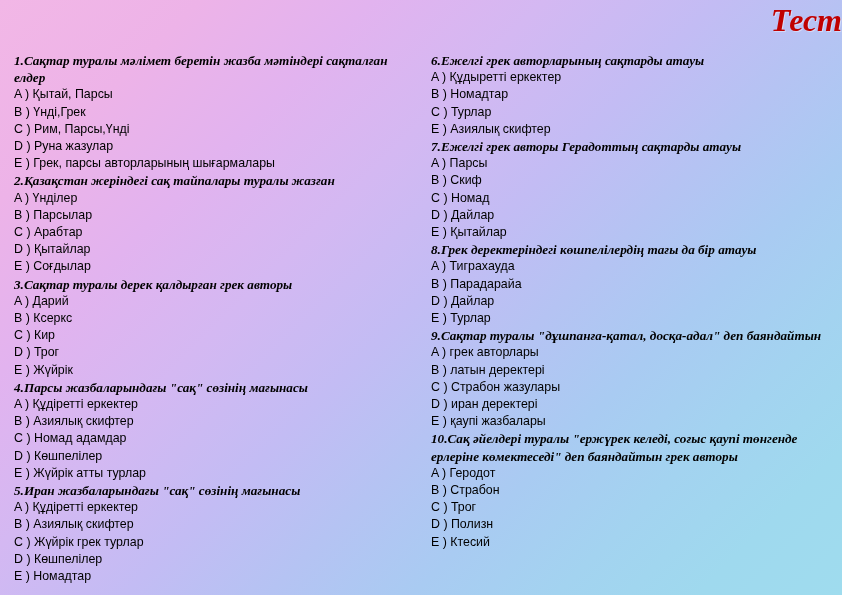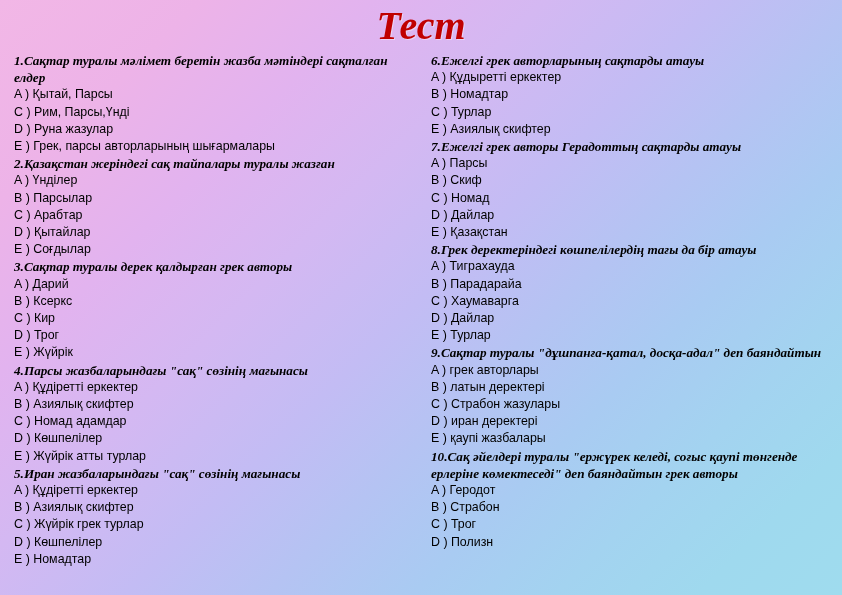--- a/index.html
+++ b/index.html
@@ -28,25 +28,25 @@
         #a3d3f0 80%,
         #9fd9ee 90%,
         #9fdcee 100%);
     overflow: hidden;
   }
   .title {
     position: absolute;
     top: 2px;
     left: 0;
     width: 842px;
-    text-align: center;
+    text-align: right;
     font-family: "Liberation Serif", serif;
     font-weight: bold;
     font-style: italic;
-    font-size: 40px;
+    font-size: 32px;
     color: #c00000;
     letter-spacing: 0px;
     text-shadow: 1px 1px 0 rgba(255,255,255,0.4);
   }
   .columns {
     position: absolute;
     top: 52px;
     left: 0;
     width: 842px;
     height: 543px;
@@ -92,20 +92,21 @@
 
   <div class="title">Тест</div>
 
   <div class="columns">
 
     <div class="col col-left">
 
       <div class="block">
         <div class="q">1.Сақтар туралы мәлімет беретін жазба мәтіндері сақталған елдер</div>
         <div class="opt">A ) Қытай, Парсы</div>
+        <div class="opt">B ) Үнді,Грек</div>
         <div class="opt">C ) Рим, Парсы,Үнді</div>
         <div class="opt">D ) Руна жазулар</div>
         <div class="opt">E ) Грек, парсы авторларының шығармалары</div>
       </div>
 
       <div class="block">
         <div class="q">2.Қазақстан жеріндегі сақ тайпалары туралы жазған</div>
         <div class="opt">A ) Үнділер</div>
         <div class="opt">B ) Парсылар</div>
         <div class="opt">C ) Арабтар</div>
@@ -151,45 +152,45 @@
         <div class="opt">C ) Турлар</div>
         <div class="opt">E ) Азиялық скифтер</div>
       </div>
 
       <div class="block">
         <div class="q">7.Ежелгі грек авторы Герадоттың сақтарды атауы</div>
         <div class="opt">A ) Парсы</div>
         <div class="opt">B ) Скиф</div>
         <div class="opt">C ) Номад</div>
         <div class="opt">D ) Дайлар</div>
-        <div class="opt">E ) Қазақстан</div>
+        <div class="opt">E ) Қытайлар</div>
       </div>
 
       <div class="block">
         <div class="q">8.Грек деректеріндегі көшпелілердің тағы да бір атауы</div>
         <div class="opt">A ) Тиграхауда</div>
         <div class="opt">B ) Парадарайа</div>
-        <div class="opt">C ) Хаумаварга</div>
         <div class="opt">D ) Дайлар</div>
         <div class="opt">E ) Турлар</div>
       </div>
 
       <div class="block">
         <div class="q">9.Сақтар туралы "дұшпанға-қатал, досқа-адал"  деп баяндайтын</div>
         <div class="opt">A ) грек авторлары</div>
         <div class="opt">B ) латын деректері</div>
         <div class="opt">C ) Страбон жазулары</div>
         <div class="opt">D ) иран деректері</div>
         <div class="opt">E ) қаупі жазбалары</div>
       </div>
 
       <div class="block">
         <div class="q">10.Сақ әйелдері туралы "ержүрек келеді, соғыс қаупі төнгенде ерлеріне көмектеседі" деп баяндайтын грек авторы</div>
         <div class="opt">A ) Геродот</div>
         <div class="opt">B ) Страбон</div>
         <div class="opt">C ) Трог</div>
         <div class="opt">D ) Полизн</div>
+        <div class="opt">E ) Ктесий</div>
       </div>
 
     </div>
 
   </div>
 </div>
 
 </body></html>

